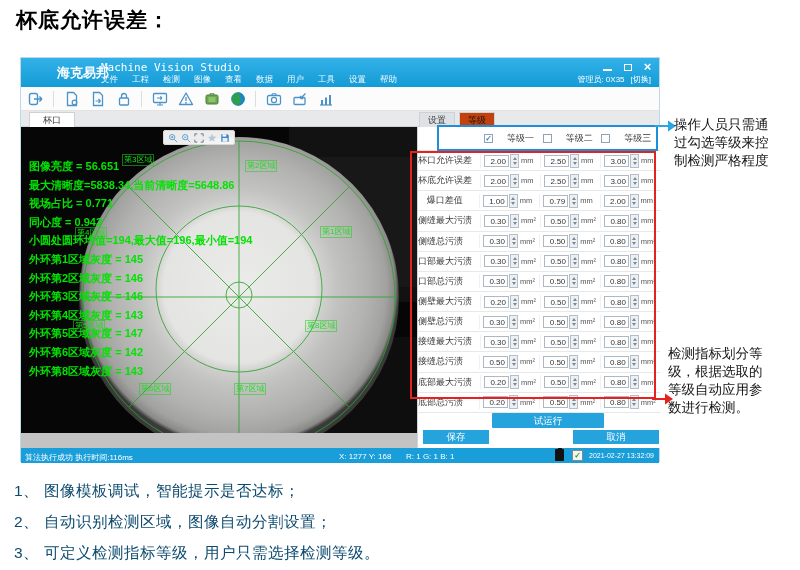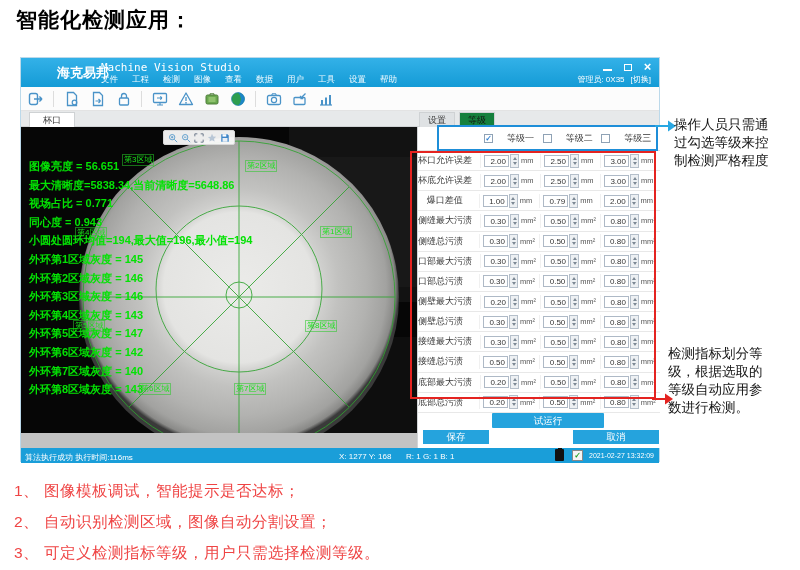--- a/index.html
+++ b/index.html
@@ -23,21 +23,21 @@
   
   .toolbar{position:absolute;left:0;top:29px;width:100%;height:24px;background:#fcfcfc;border-bottom:1px solid #e3e3e3;display:flex;align-items:center;padding-left:4px;box-sizing:border-box;gap:5px;}
   .ticon{width:21px;height:18px;display:flex;align-items:center;justify-content:center;cursor:pointer;}
   .ticon svg{width:16px;height:16px;}
   .tsep{width:1px;height:16px;background:#ddd;margin:0 2px;}
   
   .tabstrip{position:absolute;left:0;top:53px;width:100%;height:16px;background:#e7e9ea;border-bottom:1px solid #cfd2d4;box-sizing:border-box;}
   .ltab{position:absolute;left:8px;top:1px;height:15px;background:#fff;border:1px solid #cfd2d4;border-bottom:none;padding:0 13px;font-size:9px;color:#333;line-height:15px;box-sizing:border-box;cursor:pointer;}
   .rtabs{position:absolute;left:398px;top:1px;display:flex;gap:4px;height:15px;}
   .rtab{height:15px;padding:0 8px;font-size:9px;color:#444;line-height:15px;background:#dfe2e4;border:1px solid #cfd2d4;border-bottom:none;box-sizing:border-box;cursor:pointer;}
-  .rtab.active{background:#15803d;color:#111;}
+  .rtab.active{background:#c2410c;color:#111;}
   
   .image-area{position:absolute;left:0;top:69px;width:396px;height:306px;background:#060606;overflow:hidden;}
   .image-area svg.cup{position:absolute;left:0;top:0;}
   .mini-toolbar{position:absolute;left:142px;top:3px;width:66px;height:13px;background:rgba(250,250,250,.95);border:1px solid #d8d8d8;border-radius:2px;display:flex;align-items:center;justify-content:space-around;padding:0 2px;}
   .mini-toolbar .mi{width:11px;height:11px;display:flex;align-items:center;justify-content:center;cursor:pointer;}
   .mini-toolbar svg{width:10px;height:10px;}
   .glines{position:absolute;left:8px;top:30px;}
   .gline{font-size:11px;font-weight:bold;color:#04e204;line-height:18.6px;white-space:nowrap;}
   .rlabel{position:absolute;font-size:8px;color:#1ae21a;border:1px solid rgba(40,200,40,.55);padding:0 1px;line-height:10px;white-space:nowrap;}
   .rlabel:nth-of-type(1){left:283px;top:99px;margin-left:16px;}
@@ -81,28 +81,28 @@
   .st-time{left:568px;font-size:7px !important;top:4px !important;}
   
   .blue-box{position:absolute;left:437px;top:125px;width:221px;height:26px;border:2px solid #1e8ed8;box-sizing:border-box;z-index:5;}
   .red-box{position:absolute;left:410px;top:151px;width:246px;height:248px;border:2px solid #e42320;box-sizing:border-box;z-index:5;}
   .arrow{position:absolute;z-index:6;}
   .ann{position:absolute;font-size:13.5px;color:#141414;line-height:18px;z-index:6;}
   .ann-top{left:674px;top:116px;width:100px;}
   .ann-bottom{left:668px;top:345px;width:102px;}
   
   .notes{position:absolute;left:14px;top:481px;display:flex;flex-direction:column;gap:10px;}
-  .note-line{font-size:15.5px;color:#ef4444;letter-spacing:.5px;}
+  .note-line{font-size:15.5px;color:#0c4a6e;letter-spacing:.5px;}
 </style>
 </head>
 <body>
 
 <div id="canvas">
 
-  <div class="heading">智能化检测应用：</div>
+  <div class="heading">杯底允许误差：</div>
 
   <div class="window">
 
     <div class="titlebar">
       <span class="logo">海克易邦</span>
       <span class="win-title">Machine Vision Studio</span>
       <div class="win-controls">
         <span class="wc">
             <i class="ic-min"></i>
           </span>
@@ -286,21 +286,20 @@
           <div class="gline">最大清晰度=5838.34,当前清晰度=5648.86</div>
           <div class="gline">视场占比 = 0.771</div>
           <div class="gline">同心度 = 0.943</div>
           <div class="gline">小圆处圆环均值=194,最大值=196,最小值=194</div>
           <div class="gline">外环第1区域灰度 = 145</div>
           <div class="gline">外环第2区域灰度 = 146</div>
           <div class="gline">外环第3区域灰度 = 146</div>
           <div class="gline">外环第4区域灰度 = 143</div>
           <div class="gline">外环第5区域灰度 = 147</div>
           <div class="gline">外环第6区域灰度 = 142</div>
-          <div class="gline">外环第7区域灰度 = 140</div>
           <div class="gline">外环第8区域灰度 = 143</div>
         </div>
       <div class="rlabels">
 
       <div class="rlabel">第1区域</div>
           <div class="rlabel">第2区域</div>
           <div class="rlabel">第3区域</div>
           <div class="rlabel">第4区域</div>
           <div class="rlabel">第5区域</div>
           <div class="rlabel">第6区域</div>

